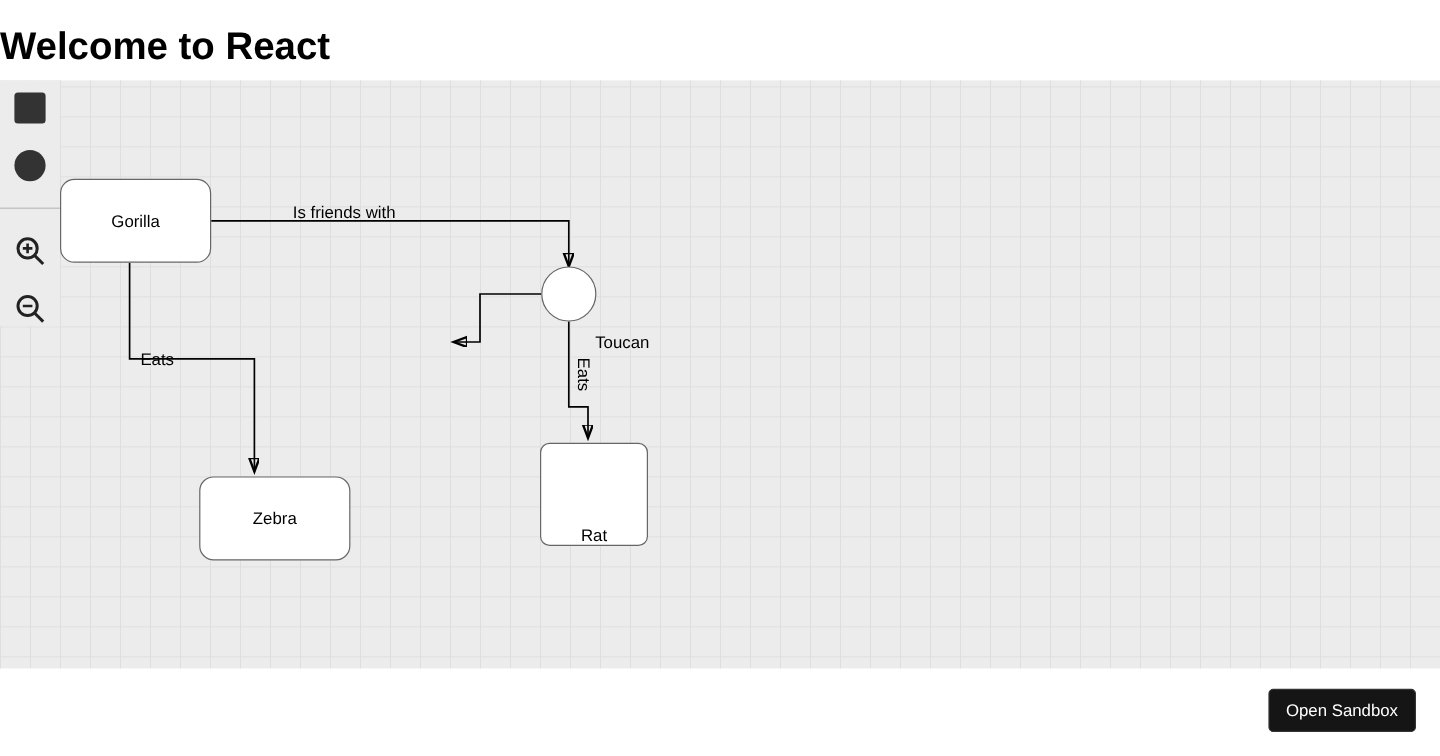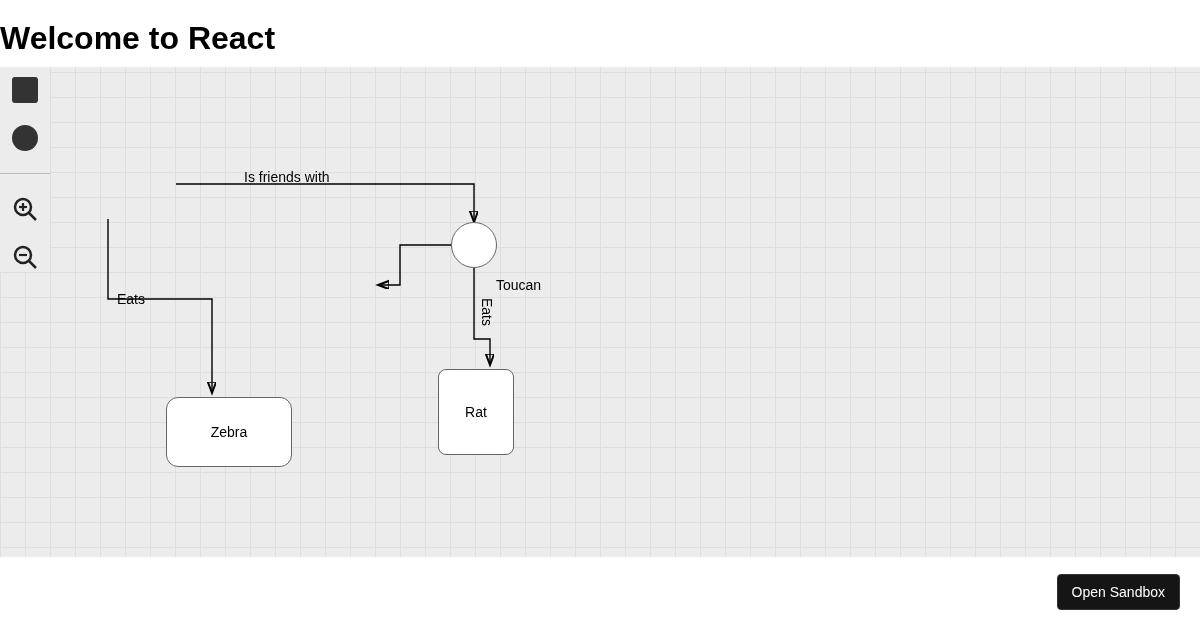--- a/index.html
+++ b/index.html
@@ -143,27 +143,30 @@
 
     <path d="M 176 117 L 474 117 L 474 155" marker-end="url(#arrow)"></path>
 
     <path d="M 108 152 L 108 232 L 212 232 L 212 326" marker-end="url(#arrow)"></path>
 
     <path d="M 451 178 L 400 178 L 400 218 L 378 218" marker-end="url(#arrow)"></path>
 
     <path d="M 474 201 L 474 272 L 490 272 L 490 298" marker-end="url(#arrow)"></path>
   </svg>
 
+  <div class="node rect" style="left:50px; top:82px;">
+    <span>Gorilla</span>
+  </div>
 
 
   <div class="node rect" style="left:149px; top:330px;margin-left:17px;">
     <span>Zebra</span>
   </div>
 
-  <div class="node rect" style="left:438px; top:302px; width:76px; height:86px; border-radius:8px;">
+  <div class="node rect" style="left:450px; top:302px; width:90px; height:86px; border-radius:8px;align-items:flex-end;">
     <span>Rat</span>
   </div>
 
   <div class="node circle" style="left:451px; top:155px;"></div>
   <div class="node-label-external" style="left:452px; top:210px;">Toucan</div>
 
   <div class="edge-label" style="left:244px; top:102px;">Is friends with</div>
   <div class="edge-label" style="left:117px; top:224px;">Eats</div>
   <div class="edge-label vertical" style="left:479px; top:231px;">Eats</div>
 

